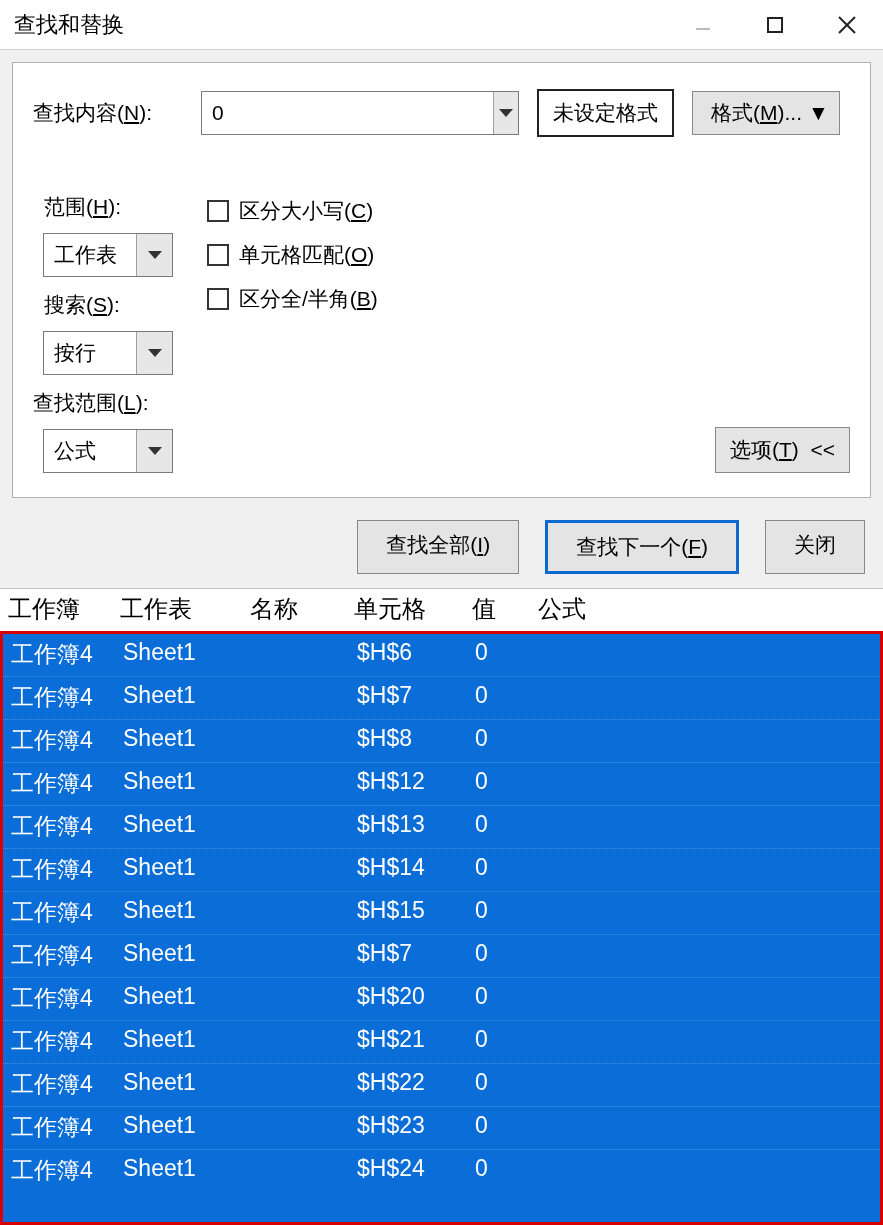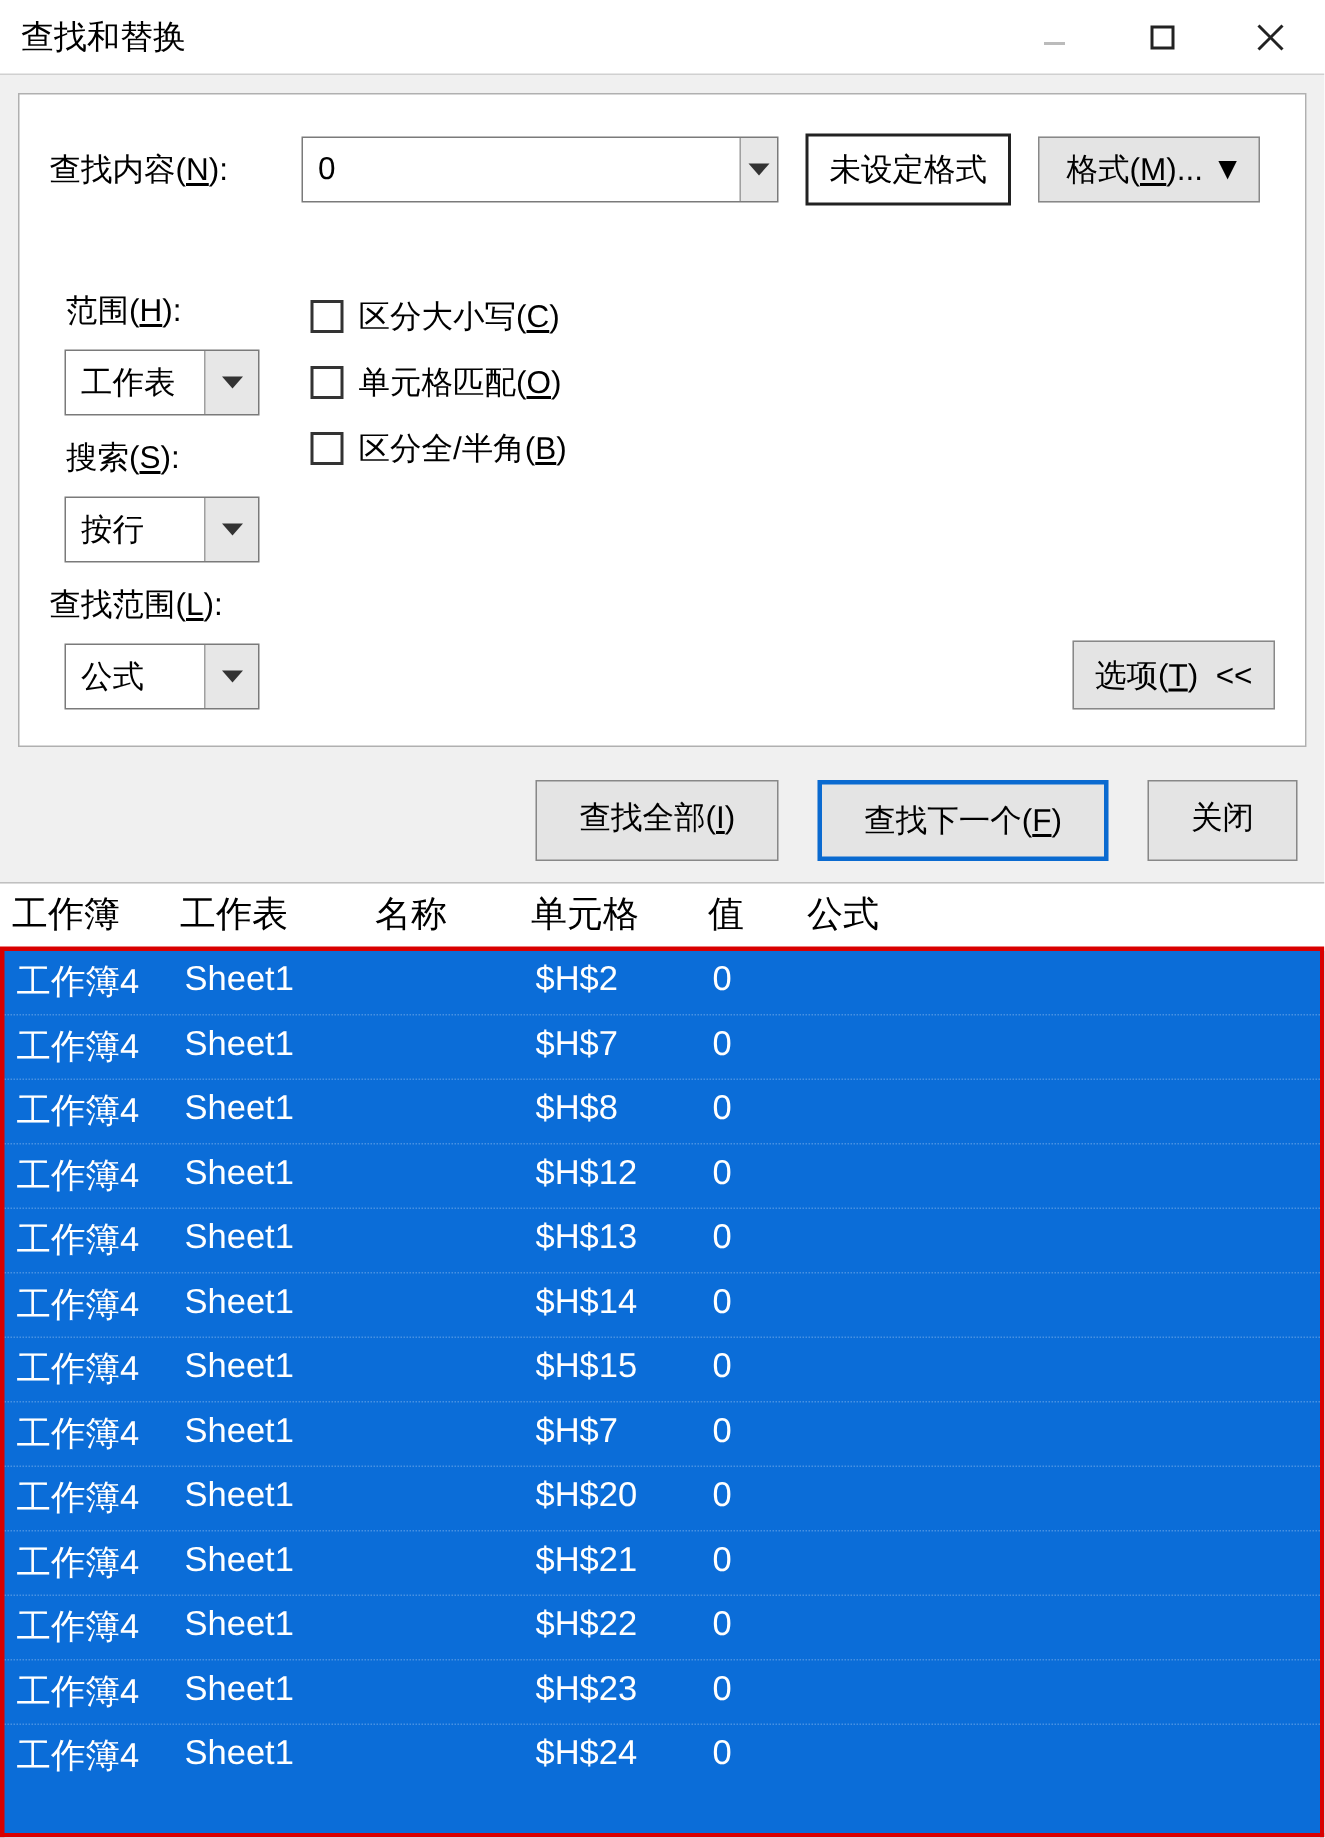--- a/index.html
+++ b/index.html
@@ -333,21 +333,21 @@
       <div class="col-cell">单元格</div>
       <div class="col-value">值</div>
       <div class="col-formula">公式</div>
     </div>
     <div class="results-body" id="results-body">
 
     <div class="result-row">
           <div class="col-book">工作簿4</div>
           <div class="col-sheet">Sheet1</div>
           <div class="col-name"></div>
-          <div class="col-cell">$H$2</div>
+          <div class="col-cell">$H$6</div>
           <div class="col-value">0</div>
           <div class="col-formula"></div>
         </div>
         <div class="result-row">
           <div class="col-book">工作簿4</div>
           <div class="col-sheet">Sheet1</div>
           <div class="col-name"></div>
           <div class="col-cell">$H$7</div>
           <div class="col-value">0</div>
           <div class="col-formula"></div>

